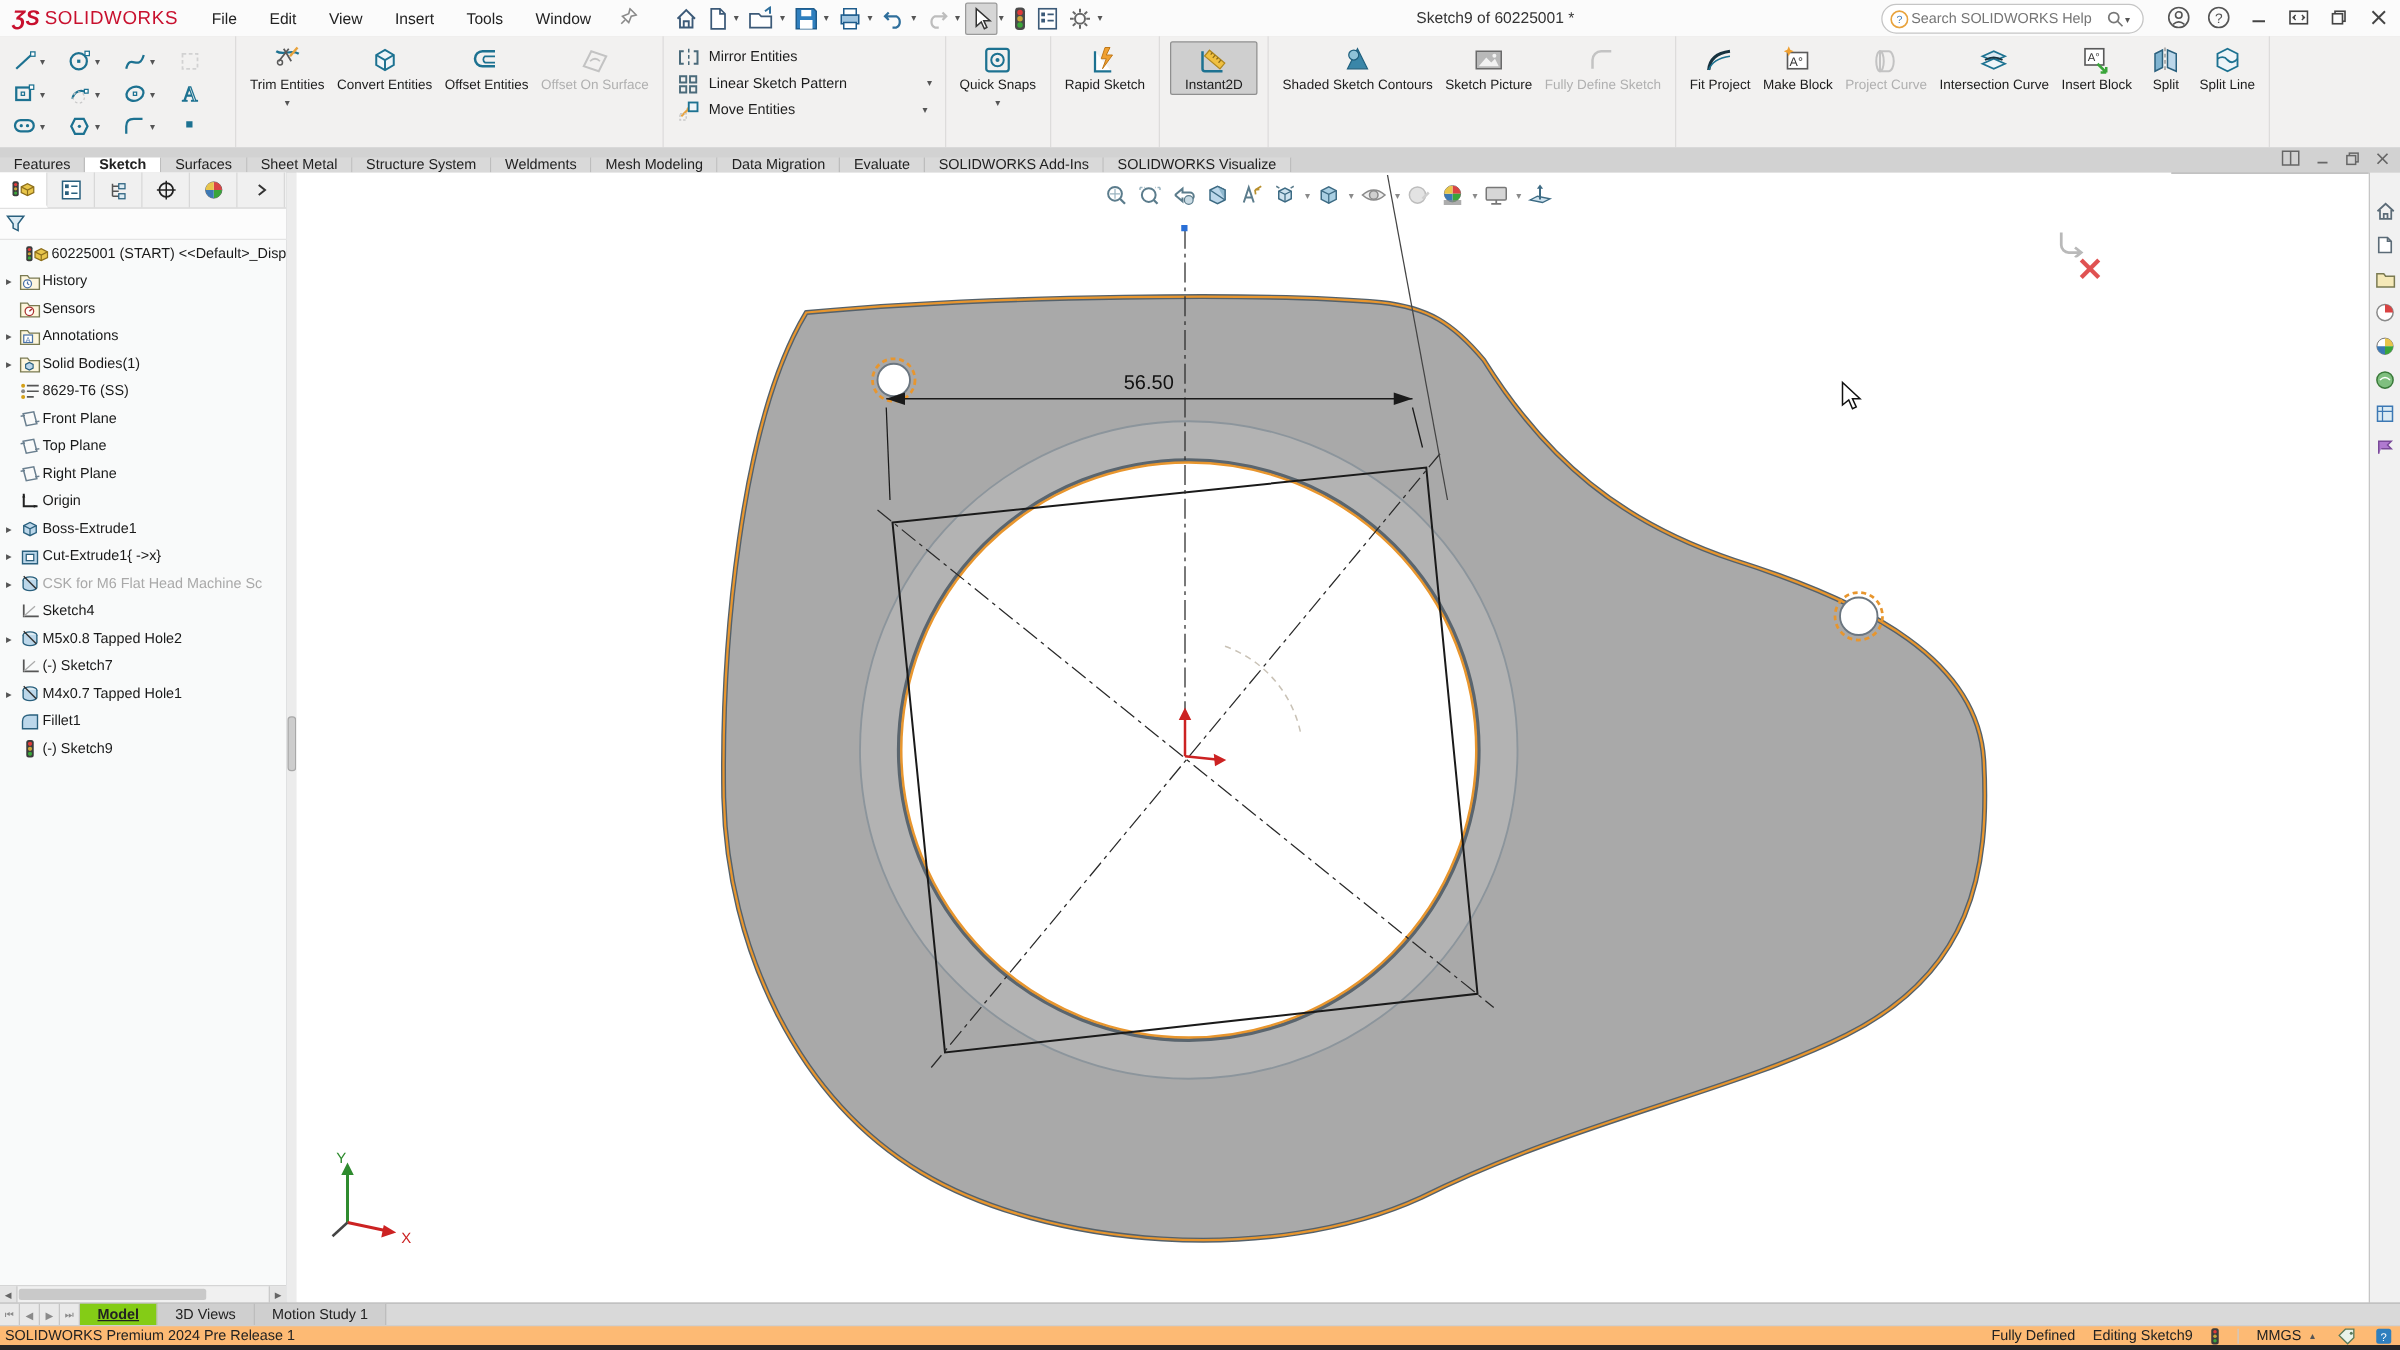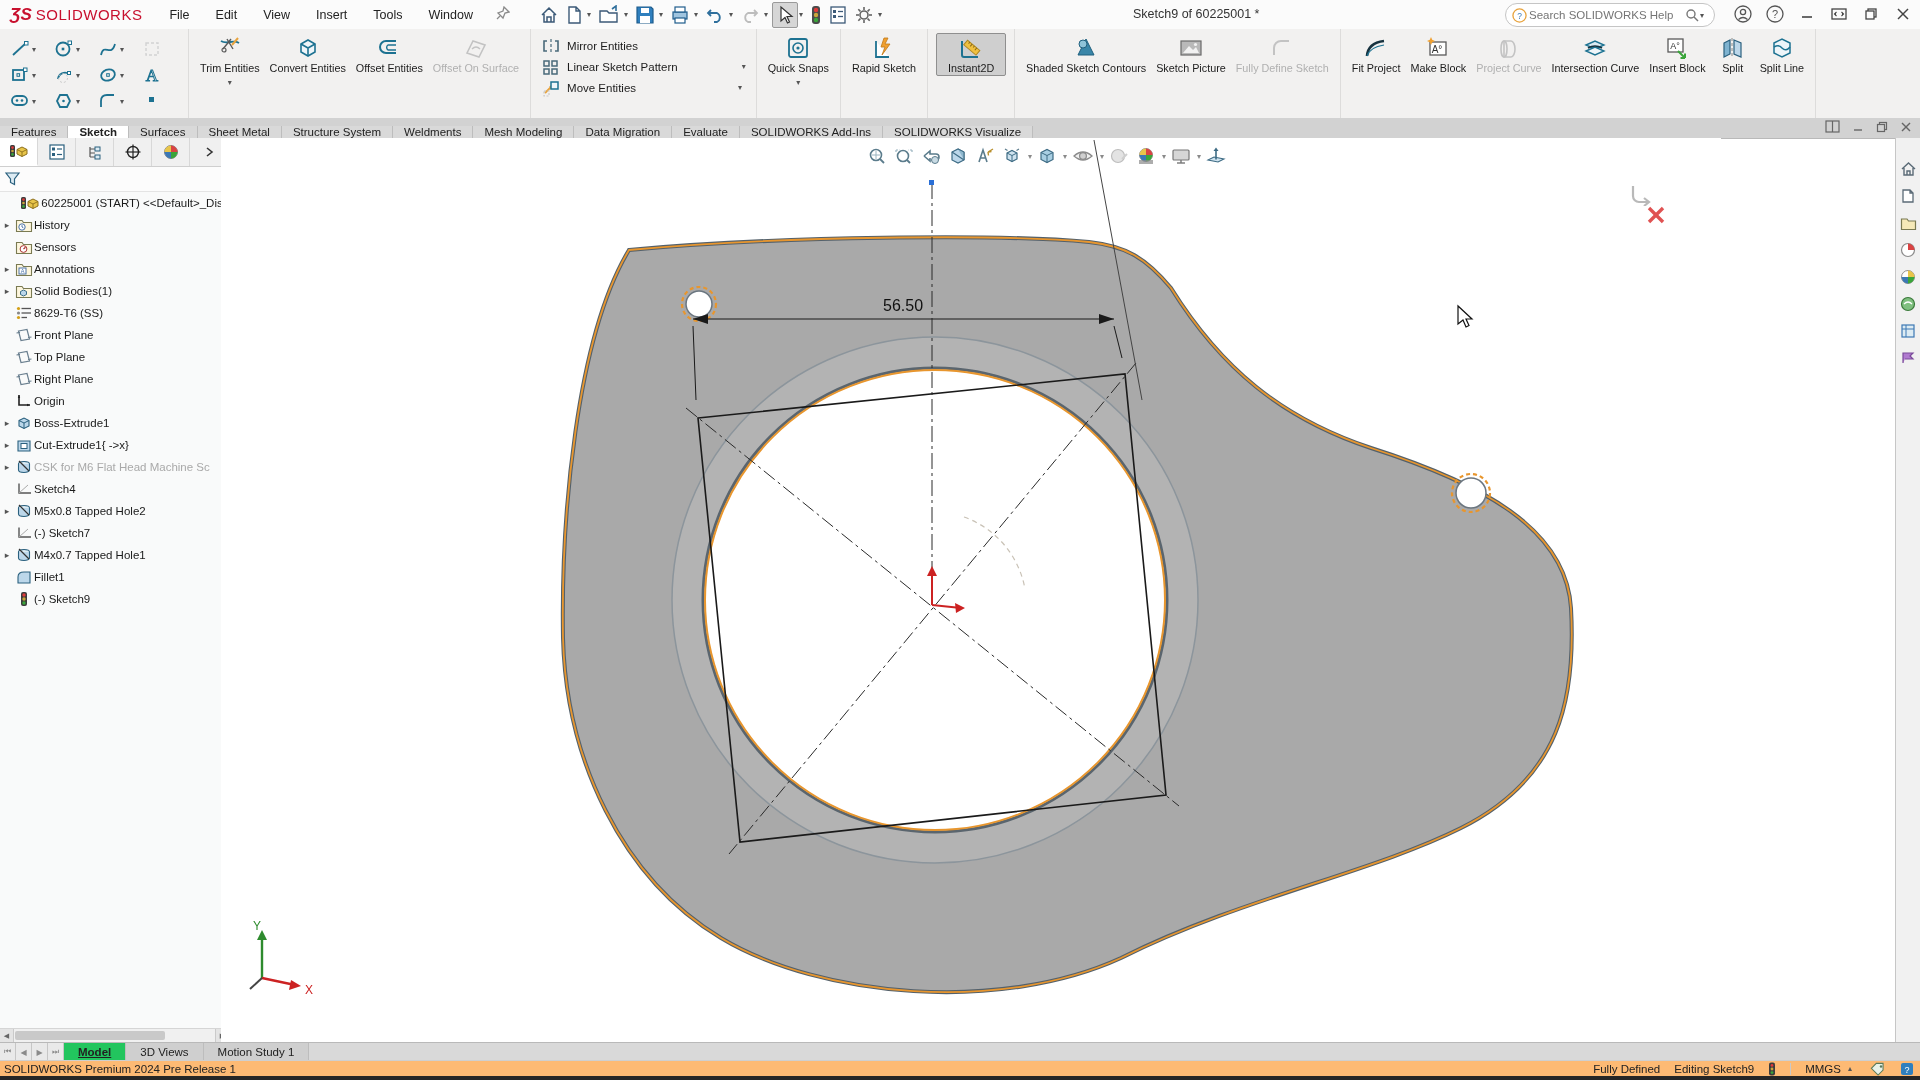--- a/index.html
+++ b/index.html
@@ -61,34 +61,34 @@
   .trow.dis .tlbl{color:#a9a9a9}
   .trow.dis svg *{stroke:#c6c6c6 !important;fill:#eee !important}
   #treescroll{margin-top:auto;height:13px;background:#f0f0f0;border-top:1px solid #d5d5d5;display:flex;align-items:stretch;}
   .sbtn{width:13px;background:#e4e4e4;border-right:1px solid #cacaca;display:flex;align-items:center;justify-content:center;font-size:7px;color:#666;}
   .sbtn.r{border-left:1px solid #cacaca;border-right:0}
   #sthumb{flex:0 0 150px;background:#c9c9c9;border-radius:2px;margin:2px 1px;}
   #strack{flex:1}
   #splitter{position:absolute;left:229px;top:138px;width:8px;height:904px;background:#ececec;border-right:1px solid #c9c9c9;}
   #splitgrip{position:absolute;left:1px;top:435px;width:5px;height:42px;background:#cdcdcd;border:1px solid #a8a8a8;border-radius:3px;}
   
-  #viewport{position:absolute;left:221px;top:138px;width:1500px;height:904px;background:#ffffff;overflow:hidden;}
+  #viewport{position:absolute;left:237px;top:138px;width:1500px;height:904px;background:#ffffff;overflow:hidden;}
   #headsup{position:absolute;left:644px;top:6px;display:flex;align-items:center;gap:3px;background:transparent;}
   .hbtn{display:flex;align-items:center;padding:2px 2px;border-radius:2px;}
   .hdd{font-size:8px;color:#8a8a8a;margin-left:1px}
   .hdd::before{content:"▾"}
   #confirm{position:absolute;right:46px;top:44px;width:46px;height:52px;}
   
   #taskpane{position:absolute;right:0;top:138px;width:24px;height:904px;background:#f1f1f1;border-left:1px solid #c6c6c6;display:flex;flex-direction:column;align-items:center;padding-top:22px;gap:9px;}
   .tpico{width:18px;height:18px;display:flex;align-items:center;justify-content:center;}
   
   #doctabs{position:absolute;left:0;top:1042px;width:1920px;height:18px;background:#d9d9d9;border-top:1px solid #b9b9b9;display:flex;align-items:stretch;}
   .navb{width:15px;display:flex;align-items:center;justify-content:center;background:#e9e9e9;border-right:1px solid #c6c6c6;color:#8a8a8a;font-size:8px;}
   .dtab{display:flex;align-items:center;padding:0 14px;font-size:11.5px;color:#222;border-right:1px solid #bdbdbd;background:#cfcfcf;}
-  .dtab.active{background:#22c55e;font-weight:bold;text-decoration:underline;}
+  .dtab.active{background:#84cc16;font-weight:bold;text-decoration:underline;}
   
   #statusbar{position:absolute;left:0;top:1060px;width:1920px;height:16px;background:#fdba74;border-top:1px solid #cfcfcf;display:flex;align-items:center;font-size:11.5px;color:#222;}
   #status-left{padding-left:4px;}
   #status-right{margin-left:auto;display:flex;align-items:center;gap:14px;padding-right:6px;}
   #darkedge{position:absolute;left:0;top:1076px;width:1920px;height:4px;background:#262626;}
   .vline{width:1px;height:12px;background:#c9c9c9;}
 </style>
 </head>
 <body>
 

